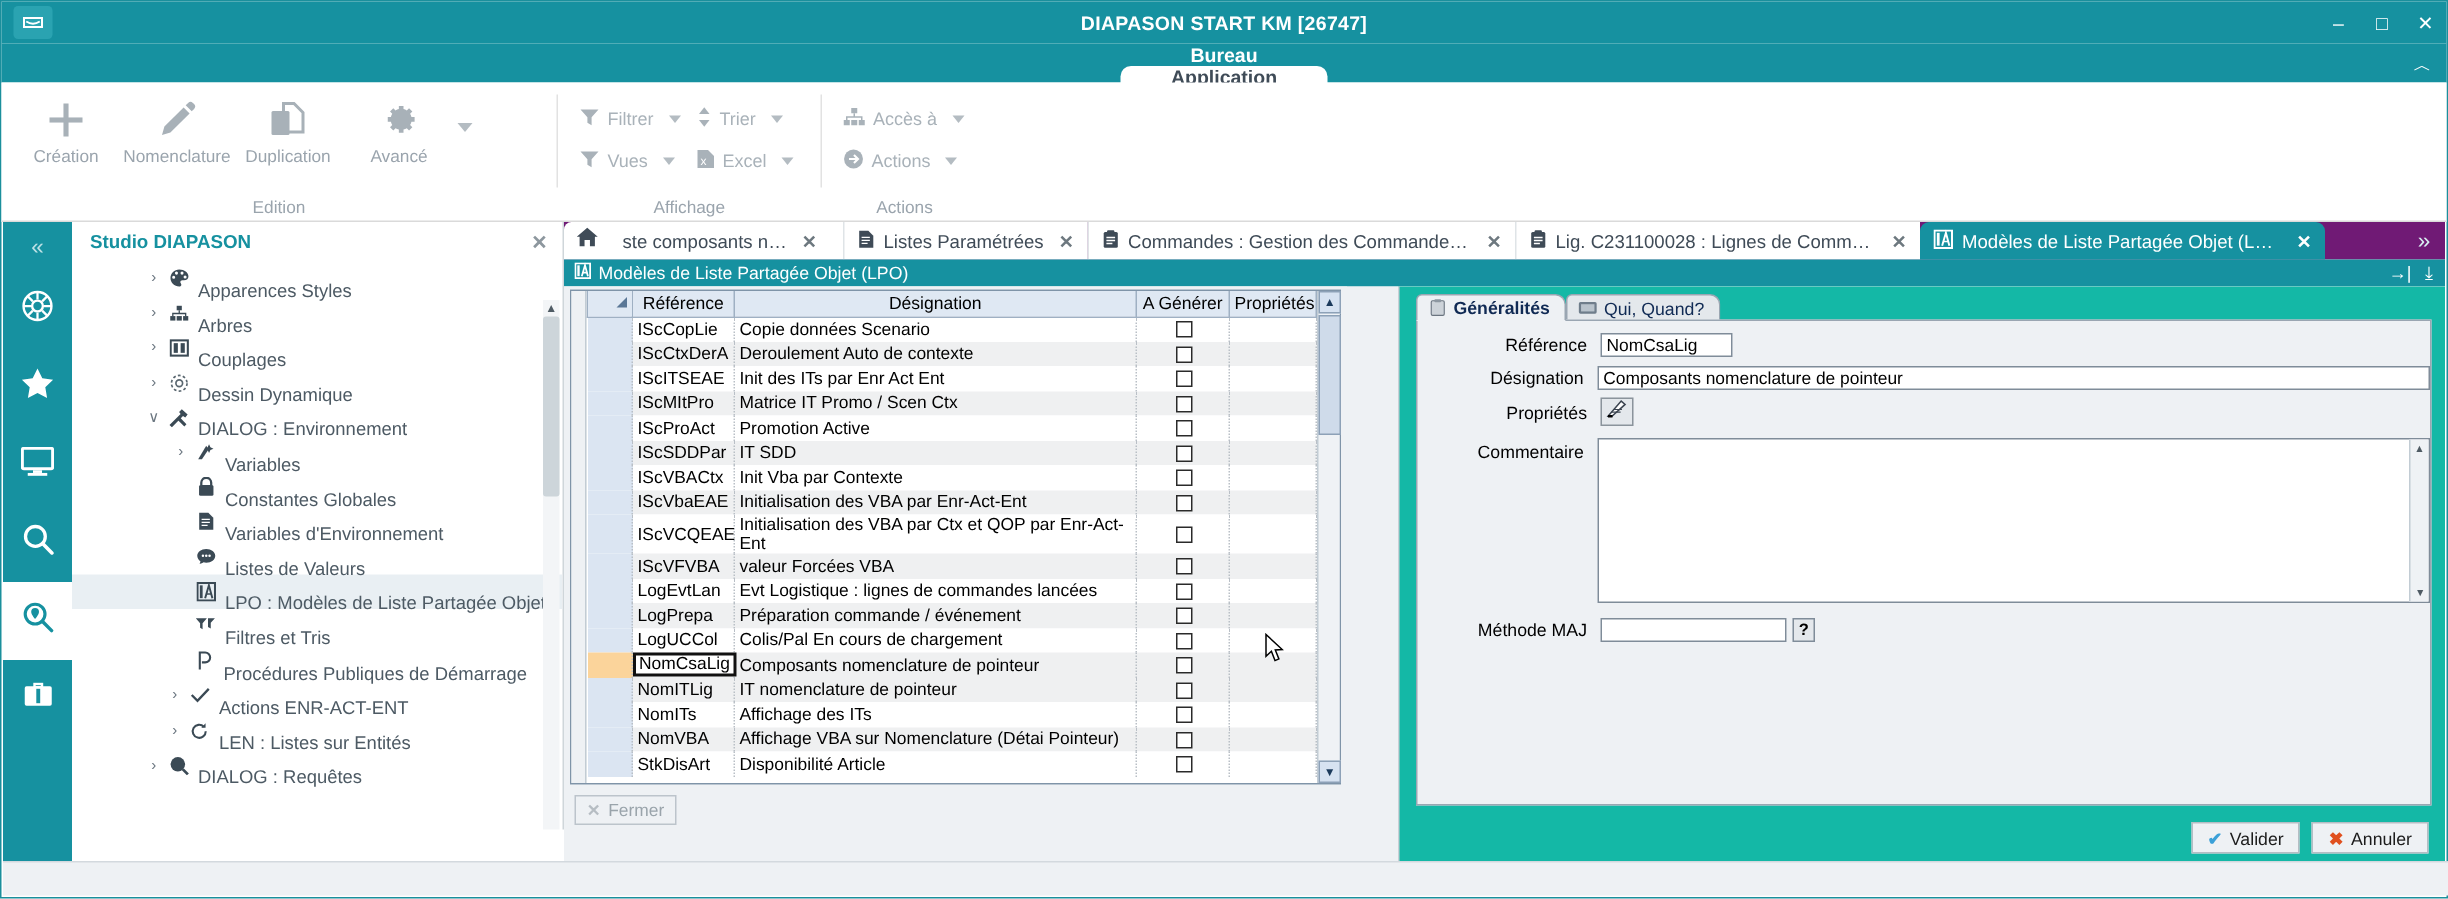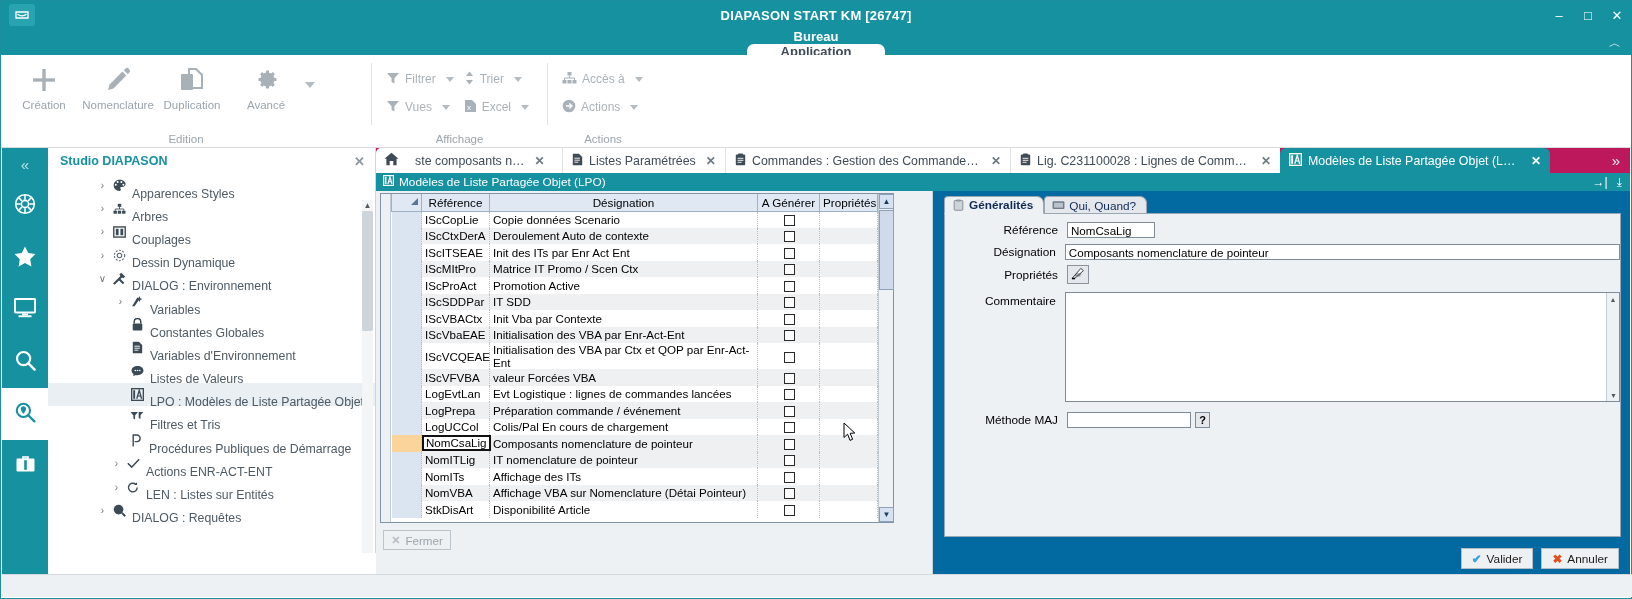--- a/index.html
+++ b/index.html
@@ -123,21 +123,21 @@
     position:absolute; right:2px; top:26px; width:11px; height:376px; background:#f3f5f7;
   }
   .tsb-up, .tsb-dn { width:11px; height:11px; display:flex; align-items:center; justify-content:center;
                      font-size:8px; color:#4f5b64; cursor:pointer; }
   .tsb-thumb { position:absolute; top:11px; left:0; width:11px; height:120px;
                background:#cdd5da; border-radius:2px; }
 
   
   .tabstrip {
     position:absolute; left:375px; top:147px; width:1254px; height:25px;
-    background:#be185d; display:flex; align-items:flex-end;
+    background:#701a75; display:flex; align-items:flex-end;
   }
   .homebtn {
     width:30px; height:25px; background:#ffffff; display:flex; align-items:center;
     justify-content:center; cursor:pointer;
     border-top-left-radius:5px;
   }
   .homebtn svg { fill:#3f4b57; }
   .tab {
     height:25px; background:#ffffff; display:flex; align-items:center; gap:6px;
     padding:0 9px 0 9px; font-size:12.4px; color:#3f4b57; cursor:pointer;
@@ -218,21 +218,21 @@
                background:#cfdbea; border:1px solid #8da1b7; }
 
   .fermer-btn {
     position:absolute; left:7px; top:339px; width:68px; height:20px;
     background:#eef1f4; border:1px solid #bcc4cb; display:flex; align-items:center;
     justify-content:center; gap:5px; font-size:11.6px; color:#9aa4ab; cursor:default;
   }
   .fermer-btn .xx { color:#b6bdc3; font-weight:bold; font-size:11px; }
 
   
-  .right-pane { flex:1; height:386px; background:#0369a1; position:relative;
+  .right-pane { flex:1; height:386px; background:#14b8a6; position:relative;
                 border-left:1px solid #c9d0d6; }
   .tabs2 { position:absolute; left:11px; top:4px; display:flex; align-items:flex-end; height:19px; }
   .tab2 {
     height:18px; padding:0 10px 0 7px; font-size:11.8px; color:#102a54;
     display:flex; align-items:center; gap:4px; cursor:pointer;
     border:1px solid #9aa6b2; border-bottom:none;
     background:#e4e8ec;
     border-top-left-radius:4px; border-top-right-radius:7px;
     transform:skewX(0deg);
   }

